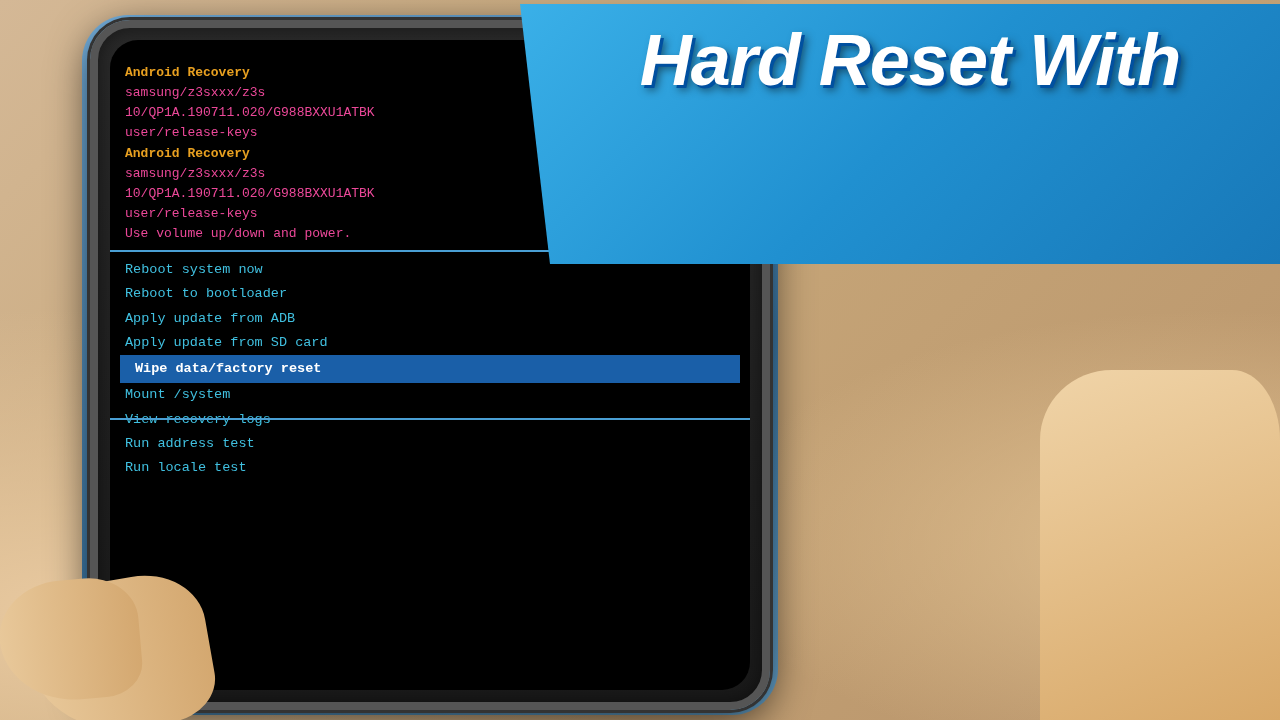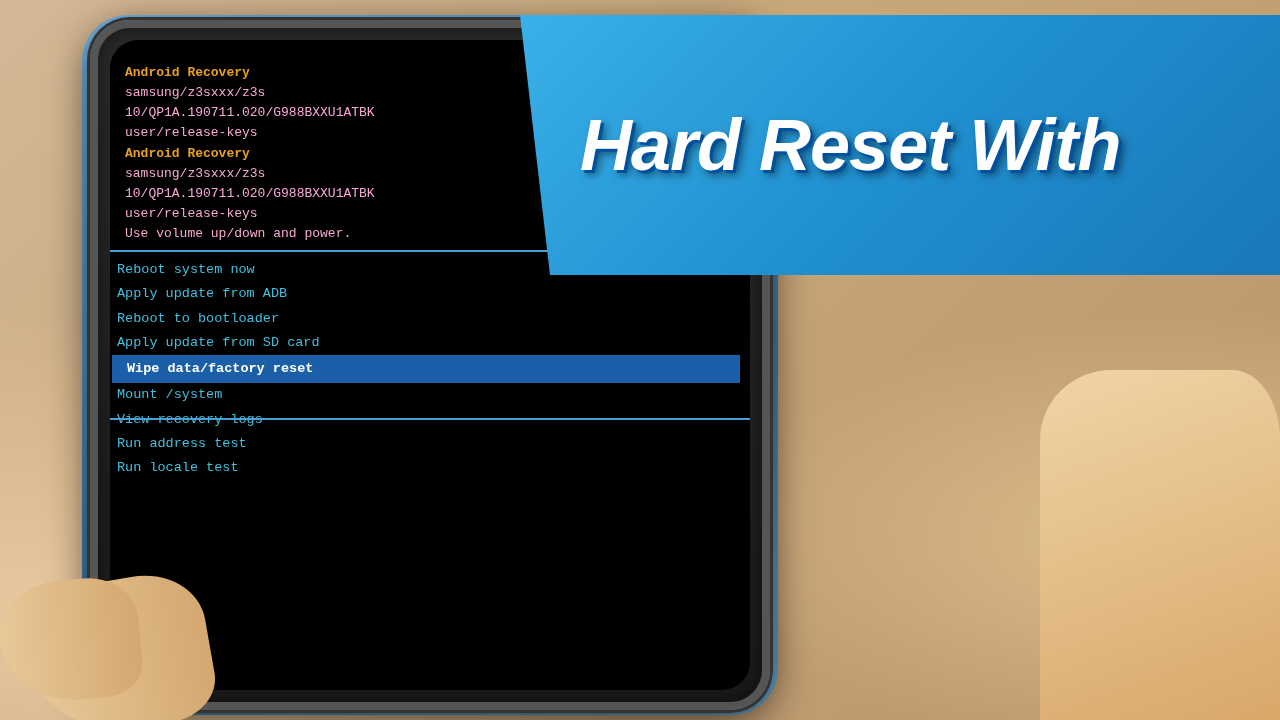--- a/index.html
+++ b/index.html
@@ -80,26 +80,26 @@
       top: 15px;
       left: 10px;
       right: 10px;
       padding: 8px 5px;
       font-family: 'Courier New', monospace;
       font-size: 13px;
       line-height: 1.55;
     }
 
     .text-orange { color: #e8a020; font-weight: bold; }
-    .text-white { color: #f9a8d4; }
+    .text-white { color: #ec4899; }
 
     .menu-area {
       position: absolute;
       top: 218px;
-      left: 2px;
+      left: 10px;
       right: 10px;
       font-family: 'Courier New', monospace;
       font-size: 13.5px;
       line-height: 1.65;
     }
 
     .menu-item { color: #40c0e0; display: block; padding: 1px 5px; }
     .menu-item-highlighted {
       background: #1a5fa8;
       color: #ffffff;
@@ -116,27 +116,27 @@
       font-family: 'Courier New', monospace;
       font-size: 12.5px;
       line-height: 1.6;
       color: #e03030;
     }
 
     
     .title-overlay {
       position: absolute;
       right: 0;
-      top: 15px;
+      top: 4px;
       width: 760px;
       height: 260px;
       background: linear-gradient(135deg, #3ab0e8 0%, #2090d0 50%, #1878b8 100%);
       clip-path: polygon(0 0, 100% 0, 100% 100%, 30px 100%);
       display: flex;
-      flex-direction: column;
+      flex-direction: row;
       justify-content: center;
       padding: 20px 40px 20px 60px;
       z-index: 10;
     }
 
     .title-line1 {
       font-size: 72px;
       font-weight: 900;
       color: #ffffff;
       font-style: italic;
@@ -174,22 +174,22 @@
         <span class="text-white">samsung/z3sxxx/z3s</span><br>
         <span class="text-white">10/QP1A.190711.020/G988BXXU1ATBK</span><br>
         <span class="text-white">user/release-keys</span><br>
         <span class="text-white">Use volume up/down and power.</span>
       </div>
 
       <div class="screen-divider-top"></div>
 
       <div class="menu-area">
         <span class="menu-item">Reboot system now</span>
+        <span class="menu-item">Reboot to bootloader</span>
         <span class="menu-item">Apply update from ADB</span>
-        <span class="menu-item">Reboot to bootloader</span>
         <span class="menu-item">Apply update from SD card</span>
         <span class="menu-item-highlighted">Wipe data/factory reset</span>
         <span class="menu-item">Mount /system</span>
         <span class="menu-item">View recovery logs</span>
         <span class="menu-item">Run address test</span>
         <span class="menu-item">Run locale test</span>
       </div>
 
       <div class="screen-divider-bottom"></div>
 

